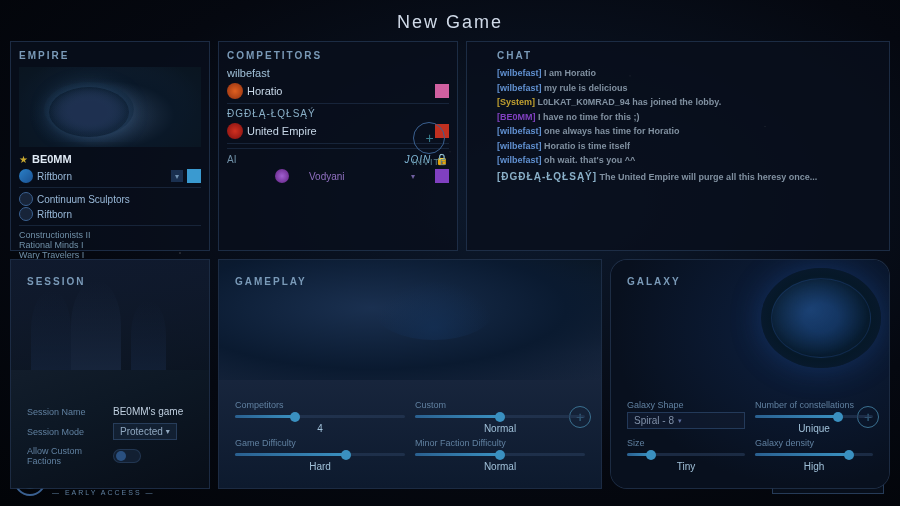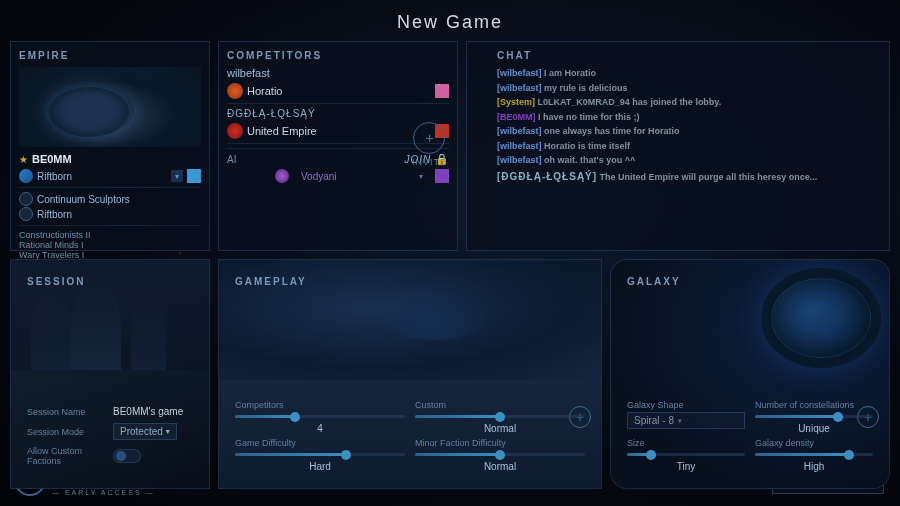--- a/index.html
+++ b/index.html
@@ -241,21 +241,21 @@
       background: none;
       border: none;
       cursor: pointer;
       font-style: italic;
       letter-spacing: 1px;
     }
     .lock-icon { font-size: 11px; color: #7090a8; }
     .ai-faction {
       display: flex;
       align-items: center;
-      gap: 12px;
+      gap: 20px;
       margin-top: 3px;
       padding-left: 48px;
     }
     .ai-faction-icon {
       width: 14px;
       height: 14px;
       background: radial-gradient(#a060d0, #602080);
       border-radius: 50%;
     }
     .ai-faction-name { font-size: 10px; color: #9070c0; flex: 1; }

